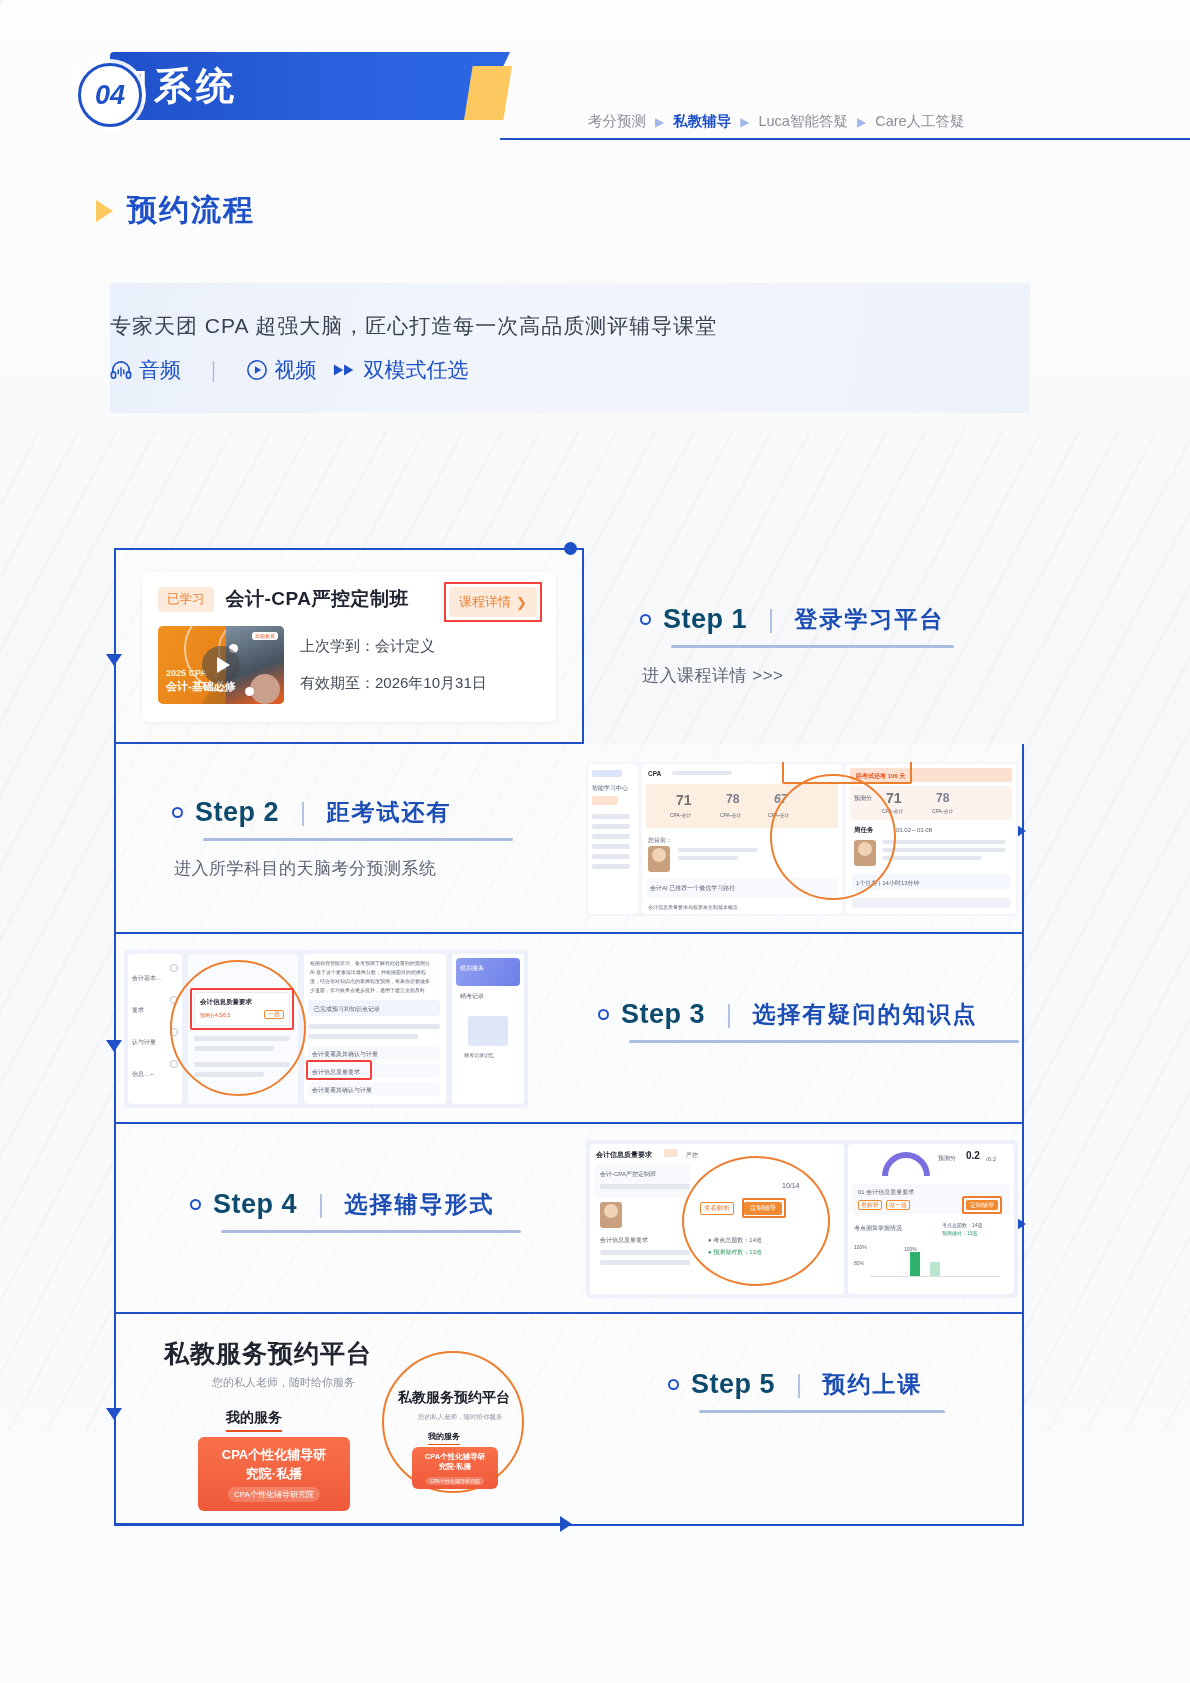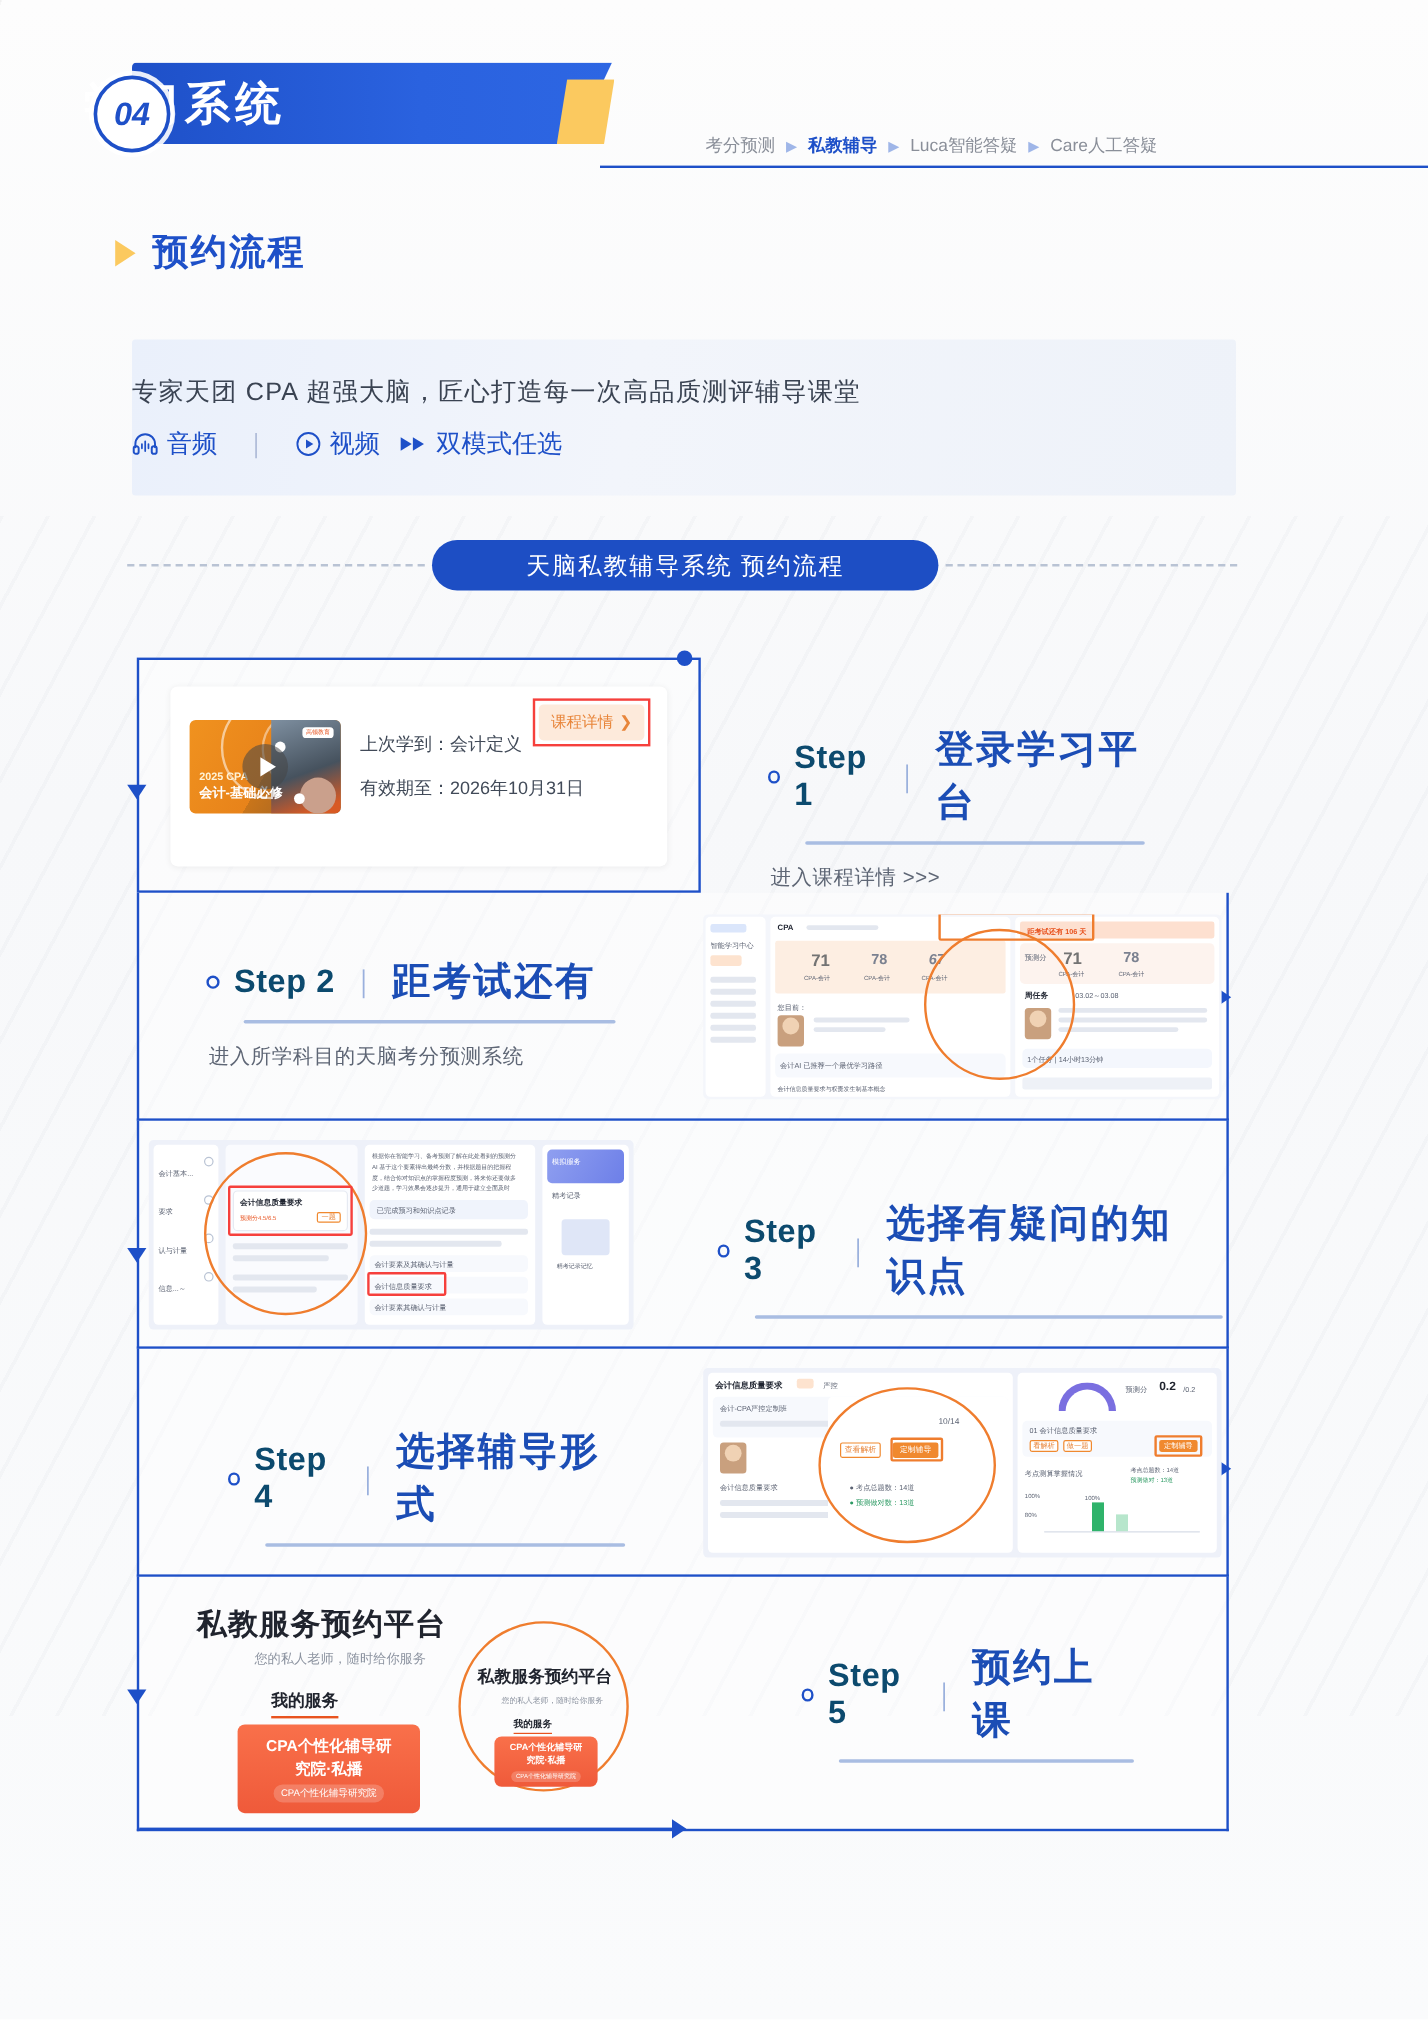--- a/index.html
+++ b/index.html
@@ -142,21 +142,21 @@
     position: absolute;
     display: flex; flex-direction: column; gap: 10px;
   }
   .step-title-row { display: flex; align-items: center; gap: 12px; }
   .step-ring {
     width: 11px; height: 11px; border-radius: 50%;
     border: 2.5px solid #1e50c8; background: transparent;
   }
   .step-num { font-size: 27px; font-weight: bold; color: #0c4a6e; letter-spacing: 0.5px; }
   .step-vsep { color: #9ab0dd; font-weight: 300; font-size: 24px; }
-  .step-cn { font-size: 32px; font-weight: bold; color: #1b4db5; letter-spacing: 2px; }
+  .step-cn { font-size: 23px; font-weight: bold; color: #1b4db5; letter-spacing: 2px; }
   .step-underline { height: 3px; background: #a9bde2; border-radius: 2px; }
   .step-sub { font-size: 17px; color: #5e6675; letter-spacing: 0.5px; margin-top: 6px; }
 
   
   .course-card {
     position: absolute; left: 142px; top: 24px; width: 414px; height: 150px;
     background: #fff; border-radius: 6px; box-shadow: 0 1px 5px rgba(0,0,0,0.06);
     padding: 14px 16px;
   }
   .cc-top { display: flex; align-items: center; gap: 12px; }
@@ -275,33 +275,32 @@
       <span class="promo-item">
         <svg width="24" height="16" viewBox="0 0 26 16">
           <path d="M1 2 L11 8 L1 14 Z" fill="#1e50c8"></path>
           <path d="M12 2 L22 8 L12 14 Z" fill="#1e50c8"></path>
         </svg>
         <span>双模式任选</span>
       </span>
     </div>
   </div>
 
-  <div class="pill-row">
-    <div class="dash-l"></div>
-    <div class="pill">天脑私教辅导系统 预约流程</div>
-    <div class="dash-r"></div>
-  </div>
 
   <div class="steps">
 
     <div class="step-box s1"></div>
     <div class="node-dot"></div>
     <div class="arrow-dn" style="left:106px; top:106px;"></div>
 
     <div class="course-card">
+      <div class="cc-top">
+        <span class="cc-badge">已学习</span>
+        <span class="cc-title">会计-CPA严控定制班</span>
+      </div>
       <div class="cc-detail-wrap">
         <div class="cc-detail">
           <span>课程详情</span>
           <span>❯</span>
         </div>
       </div>
       <div class="cc-body">
         <div class="cc-thumb">
           <div class="ring1"></div>
           <div class="ring2"></div>

